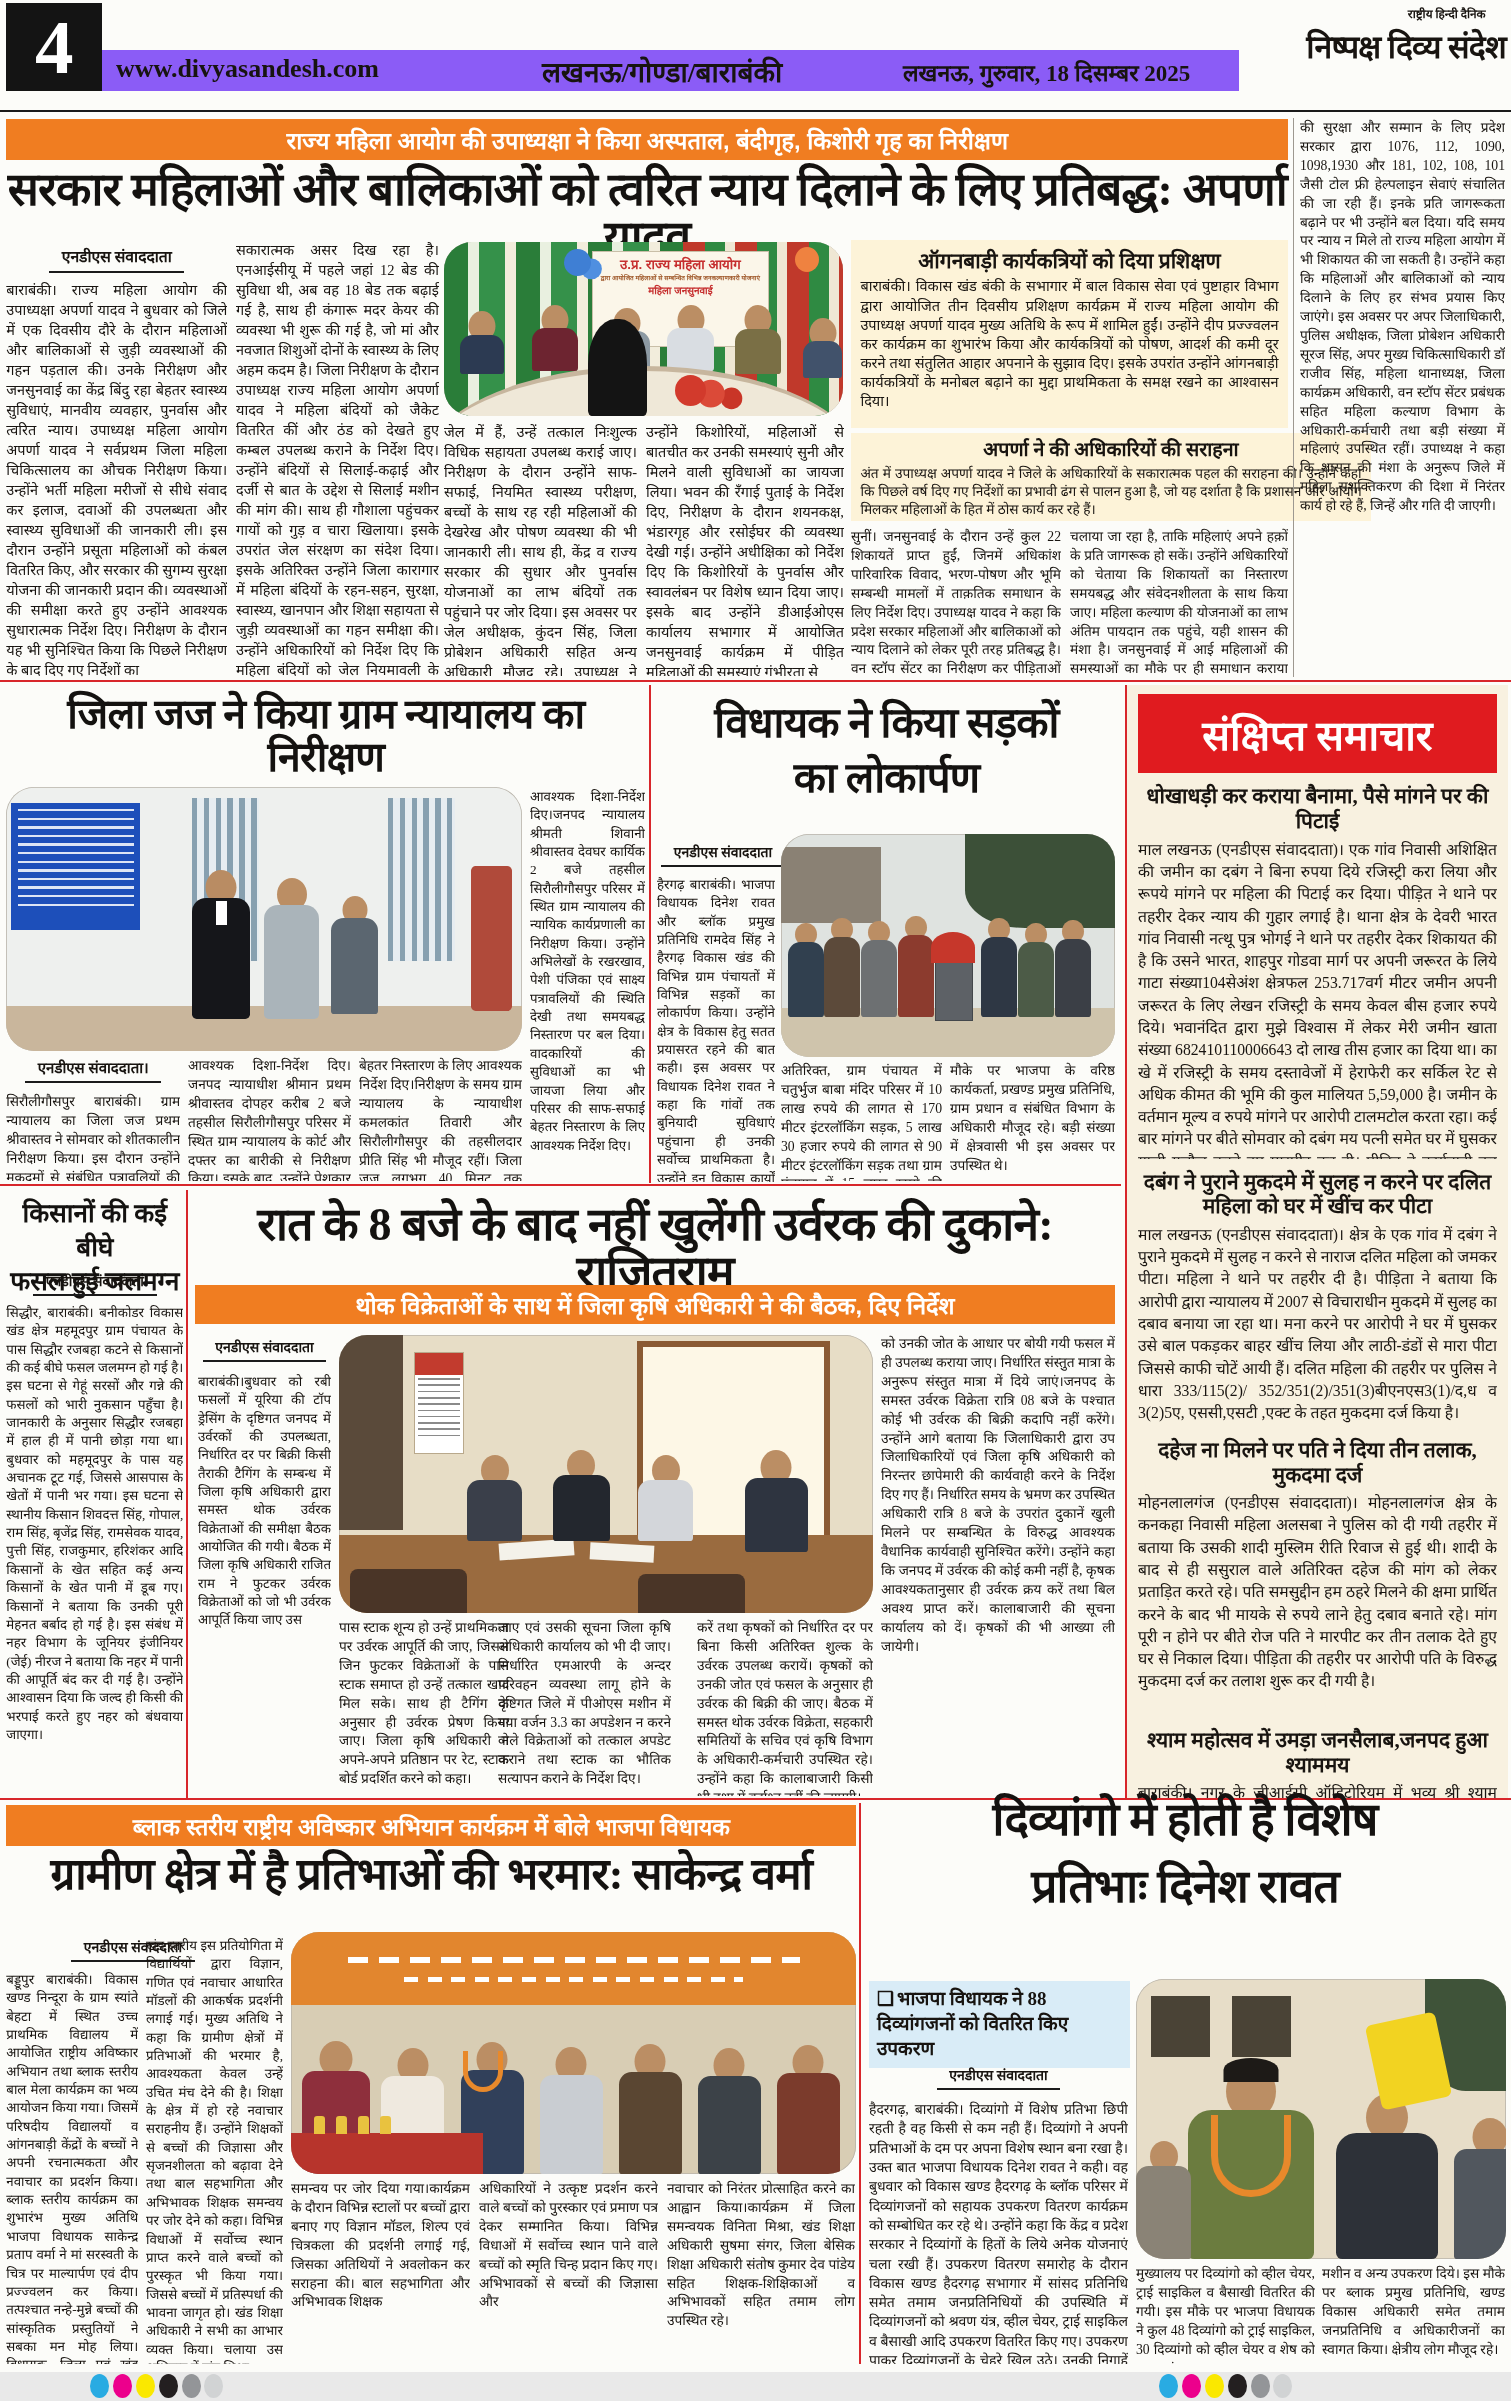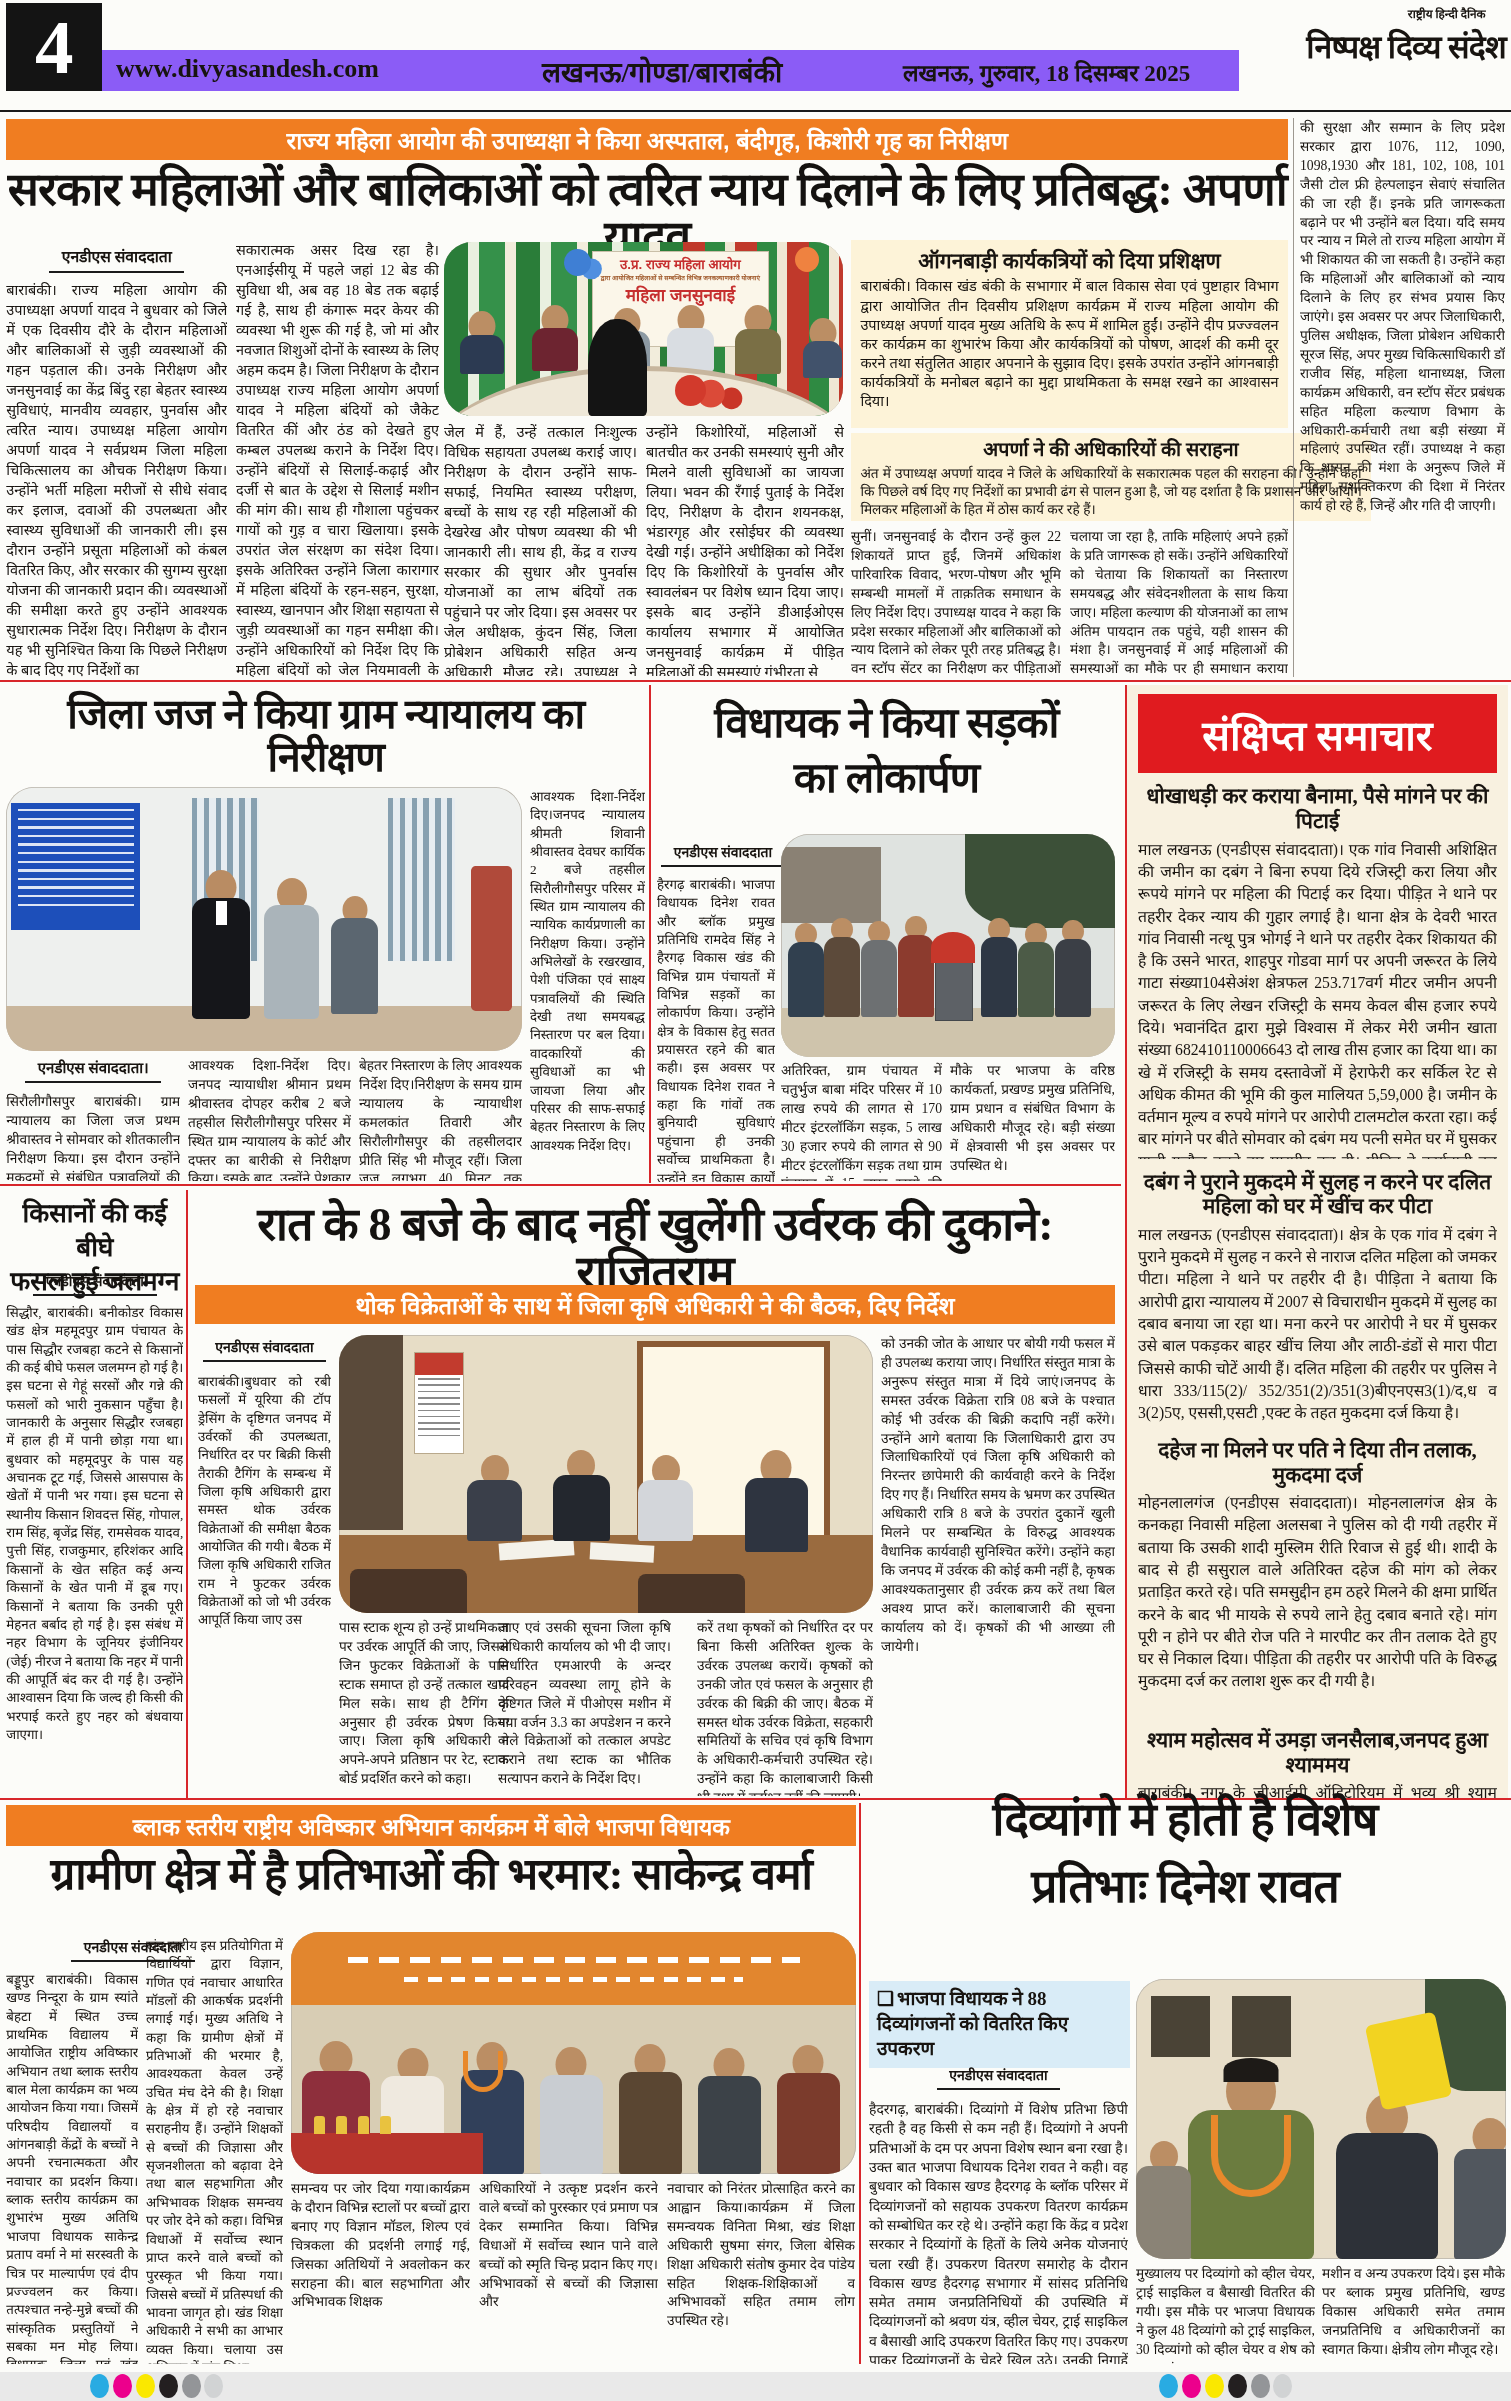--- a/index.html
+++ b/index.html
@@ -60,21 +60,21 @@
   </div>
   <div class="abs just" style="left:6.3px;top:280px;width:221px;height:397px;">बाराबंकी। राज्य महिला आयोग की उपाध्यक्षा अपर्णा यादव ने बुधवार को जिले में एक दिवसीय दौरे के दौरान महिलाओं और बालिकाओं से जुड़ी व्यवस्थाओं की गहन पड़ताल की। उनके निरीक्षण और जनसुनवाई का केंद्र बिंदु रहा बेहतर स्वास्थ्य सुविधाएं, मानवीय व्यवहार, पुनर्वास और त्वरित न्याय। उपाध्यक्ष महिला आयोग अपर्णा यादव ने सर्वप्रथम जिला महिला चिकित्सालय का औचक निरीक्षण किया। उन्होंने भर्ती महिला मरीजों से सीधे संवाद कर इलाज, दवाओं की उपलब्धता और स्वास्थ्य सुविधाओं की जानकारी ली। इस दौरान उन्होंने प्रसूता महिलाओं को कंबल वितरित किए, और सरकार की सुगम्य सुरक्षा योजना की जानकारी प्रदान की। व्यवस्थाओं की समीक्षा करते हुए उन्होंने आवश्यक सुधारात्मक निर्देश दिए। निरीक्षण के दौरान यह भी सुनिश्चित किया कि पिछले निरीक्षण के बाद दिए गए निर्देशों का</div>
   <div class="abs just" style="left:236px;top:240px;width:203px;height:437px;">सकारात्मक असर दिख रहा है। एनआईसीयू में पहले जहां 12 बेड की सुविधा थी, अब वह 18 बेड तक बढ़ाई गई है, साथ ही कंगारू मदर केयर की व्यवस्था भी शुरू की गई है, जो मां और नवजात शिशुओं दोनों के स्वास्थ्य के लिए अहम कदम है। जिला निरीक्षण के दौरान उपाध्यक्ष राज्य महिला आयोग अपर्णा यादव ने महिला बंदियों को जैकेट वितरित कीं और ठंड को देखते हुए कम्बल उपलब्ध कराने के निर्देश दिए। उन्होंने बंदियों से सिलाई-कढ़ाई और दर्जी से बात के उद्देश से सिलाई मशीन की मांग की। साथ ही गौशाला पहुंचकर गायों को गुड़ व चारा खिलाया। इसके उपरांत जेल संरक्षण का संदेश दिया। इसके अतिरिक्त उन्होंने जिला कारागार में महिला बंदियों के रहन-सहन, सुरक्षा, स्वास्थ्य, खानपान और शिक्षा सहायता से जुड़ी व्यवस्थाओं का गहन समीक्षा की। उन्होंने अधिकारियों को निर्देश दिए कि महिला बंदियों को जेल नियमावली के अनुरूप सभी मूलभूत सुविधाएं उपलब्ध कराई जाएं। उन्होंने कहा कि जो महिलाएं कानूनी जानकारी के अभाव में</div>
 
   <div class="photo" style="left:444px;top:242px;width:399px;height:174px;">
     <div class="abs" style="left:0;top:0;width:60%;height:100%;background:repeating-linear-gradient(90deg,#2a7d39 0 23.6px,#e9f0e0 23.6px 35px,#35914a 35px 61px,#f2eddc 61px 72px);"></div>
     <div class="abs" style="right:0;top:0;width:40%;height:100%;background:repeating-linear-gradient(90deg,#c0392b 0 22px,#2f8a42 22px 42px,#efe7d4 42px 52px);"></div>
     <div class="abs" style="left:37%;top:5%;width:44%;height:54%;background:#fbf6e9;border:0.8px solid #c9bfa8;">
       <div class="bannerline" style="font-size:13.3px;margin-top:3.1px;">उ.प्र. राज्य महिला आयोग</div>
       <div class="bannerline" style="font-size:6.3px;color:#a05a2c;">द्वारा आयोजित महिलाओं से सम्बन्धित विभिन्न जनकल्याणकारी योजनाएं</div>
-      <div class="bannerline" style="font-size:17px;margin-top:1.6px;">महिला जनसुनवाई</div>
+      <div class="bannerline" style="font-size:10px;margin-top:1.6px;">महिला जनसुनवाई</div>
     </div>
     <div class="abs" style="left:30%;top:4%;width:27px;height:27px;border-radius:50%;background:#3f7fd4;box-shadow:14px 6.3px 0 -3.1px #4f8fe0;"></div>
     <div class="abs" style="right:6%;top:3%;width:23.6px;height:25px;border-radius:50%;background:#ef8240;"></div>
     <div class="person" style="left:4%;bottom:24%;width:44px;height:63px;">
         <div class="hd"></div>
         <div class="bd" style="background:#2c3a52;"></div>
       </div>
     <div class="person" style="left:22%;bottom:26%;width:46px;height:66px;">
         <div class="hd"></div>
         <div class="bd" style="background:#6d2430;"></div>

